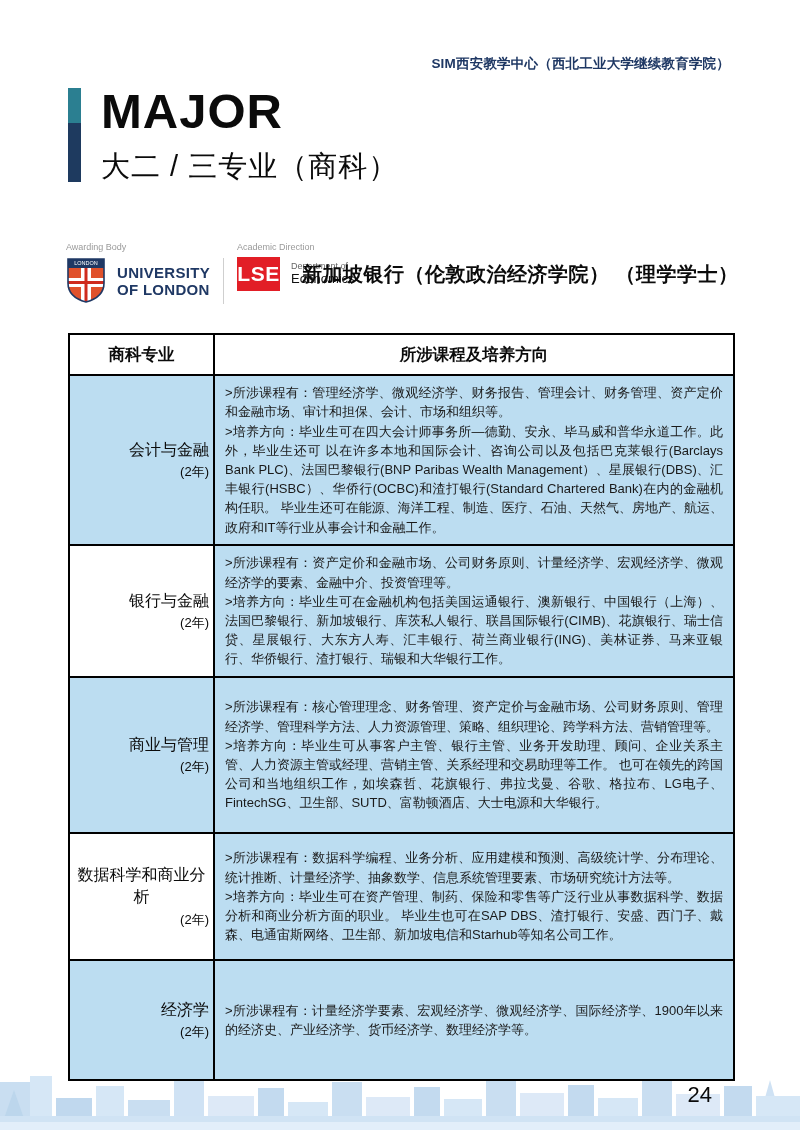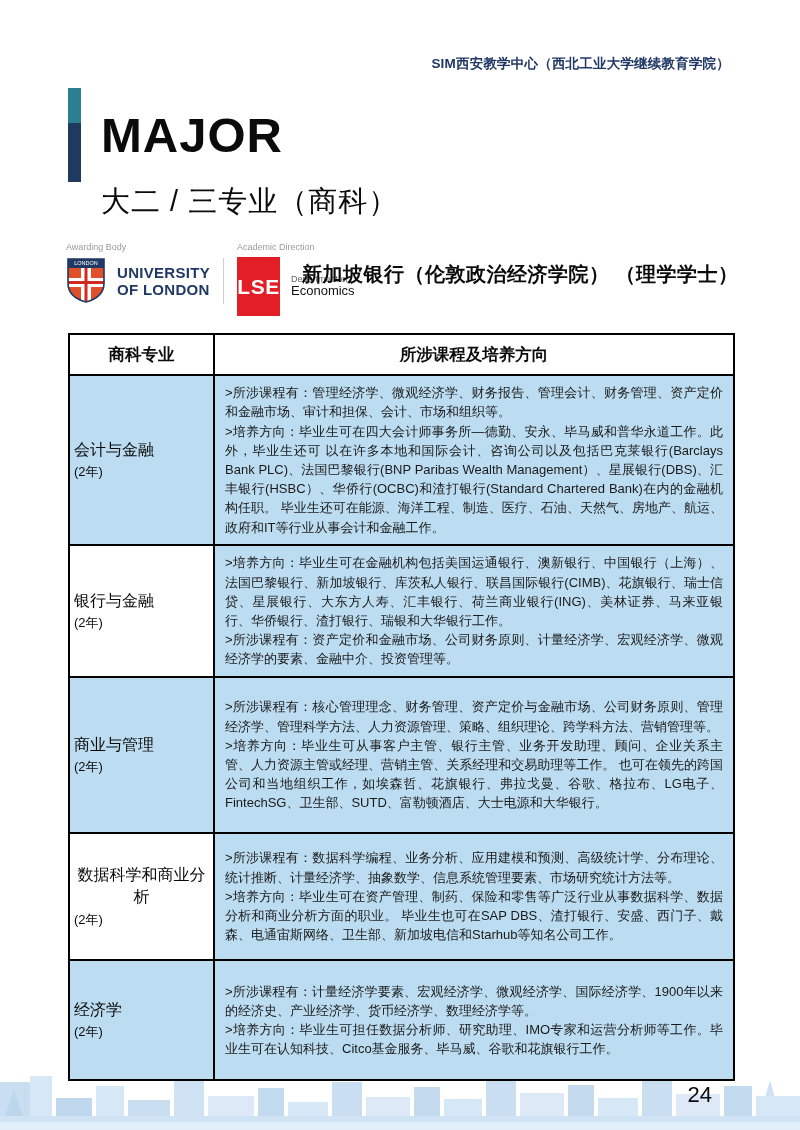--- a/index.html
+++ b/index.html
@@ -11,39 +11,39 @@
     width:800px;height:1130px;position:relative;overflow:hidden;background:#ffffff;
     font-family:"Liberation Sans","DejaVu Sans",sans-serif;color:var(--ink);
   }
   
   .top-header{position:absolute;top:31px;right:70px;font-size:13.5px;font-weight:bold;color:var(--navy);letter-spacing:.2px;margin-top:24px;}
   
   .major-block{position:absolute;left:68px;top:88px;display:flex;gap:20px;align-items:flex-start;}
   .accent-bar{width:13px;height:94px;display:flex;flex-direction:column;flex-shrink:0;}
   .bar-top{height:35px;background:var(--teal);}
   .bar-bottom{flex:1;background:var(--navy_dark);}
-  .major-title{font-size:49px;font-weight:800;line-height:.95;letter-spacing:1px;color:#0b0b0b;margin-top:24px;}
-  .major-sub{font-size:29px;color:#0b0b0b;margin-top:23px;letter-spacing:1px;}
+  .major-title{font-size:49px;font-weight:800;line-height:.95;letter-spacing:1px;color:#0b0b0b;}
+  .major-sub{font-size:29px;color:#0b0b0b;margin-top:12px;letter-spacing:1px;}
   
   .partner-band{position:absolute;left:66px;top:242px;width:672px;height:66px;}
   .logo-cols{display:flex;align-items:flex-start;}
   .small-label{font-size:9px;color:#9a9a9a;margin-bottom:5px;}
   .logo-row{display:flex;align-items:center;gap:11px;}
   .uol-name{font-size:15px;font-weight:800;color:var(--navy);line-height:1.12;letter-spacing:.3px;}
   .v-divider{width:1px;background:#cfcfcf;height:46px;margin:16px 13px 0 13px;flex-shrink:0;}
-  .lse-square{width:43px;height:59px;background:var(--lse_red);color:#fff;font-weight:800;font-size:21px;display:flex;align-items:center;justify-content:center;letter-spacing:.5px;flex-shrink:0;}
+  .lse-square{width:43px;height:34px;background:var(--lse_red);color:#fff;font-weight:800;font-size:21px;display:flex;align-items:center;justify-content:center;letter-spacing:.5px;flex-shrink:0;}
   .lse-dept{line-height:1.15;}
   .lse-dept .l1{font-size:9px;color:#666;display:block;}
   .lse-dept .l2{font-size:13px;font-weight:400;color:#111;display:block;}
   .section-title{position:absolute;left:236px;top:19px;font-size:20px;font-weight:800;color:#0b0b0b;white-space:nowrap;letter-spacing:.5px;}
   
   .table{position:absolute;left:68px;top:333px;width:667px;border:2px solid #000;background:#8b5cf6;z-index:2;box-sizing:border-box;}
   .trow{display:flex;border-top:2px solid #000;}
   .trow:first-child{border-top:none;}
-  .cell-major{width:145px;flex-shrink:0;border-right:2px solid #000;display:flex;flex-direction:column;align-items:flex-start;justify-content:center;text-align:center;background:#fff;padding:4px;box-sizing:border-box;}
+  .cell-major{width:145px;flex-shrink:0;border-right:2px solid #000;display:flex;flex-direction:column;align-items:flex-end;justify-content:center;text-align:center;background:#fff;padding:4px;box-sizing:border-box;}
   .cell-major.blue{background:var(--cell_blue);}
   .cell-detail{flex:1;background:var(--cell_blue);padding:0 10px;display:flex;flex-direction:column;justify-content:center;box-sizing:border-box;}
   .trow.header{min-height:39px;}
   .trow.header .cell-major,.trow.header .cell-detail{background:#fff;align-items:center;justify-content:center;}
   .th-text{font-size:16.5px;font-weight:bold;color:#0b0b0b;text-align:center;}
   .major-name{font-size:16px;color:#0b0b0b;line-height:1.35;}
   .major-duration{font-size:13px;color:#0b0b0b;margin-top:3px;}
   .detail-p{margin:0;font-size:13px;line-height:1.48;color:#1a1a1a;text-align:justify;}
   .r1{min-height:168px;} .r2{min-height:130px;} .r3{min-height:154px;} .r4{min-height:125px;} .r5{min-height:118px;}
   
@@ -131,22 +131,22 @@
       <p class="detail-p">&gt;培养方向：毕业生可在四大会计师事务所—德勤、安永、毕马威和普华永道工作。此外，毕业生还可 以在许多本地和国际会计、咨询公司以及包括巴克莱银行(Barclays Bank PLC)、法国巴黎银行(BNP Paribas Wealth Management）、星展银行(DBS)、汇丰银行(HSBC）、华侨行(OCBC)和渣打银行(Standard Chartered Bank)在内的金融机构任职。 毕业生还可在能源、海洋工程、制造、医疗、石油、天然气、房地产、航运、政府和IT等行业从事会计和金融工作。</p>
     </div>
   </div>
 
   <div class="trow r2">
     <div class="cell-major">
       <div class="major-name">银行与金融</div>
       <div class="major-duration">(2年)</div>
     </div>
     <div class="cell-detail">
+      <p class="detail-p">&gt;所涉课程有：资产定价和金融市场、公司财务原则、计量经济学、宏观经济学、微观经济学的要素、金融中介、投资管理等。</p>
       <p class="detail-p">&gt;培养方向：毕业生可在金融机构包括美国运通银行、澳新银行、中国银行（上海）、法国巴黎银行、新加坡银行、库茨私人银行、联昌国际银行(CIMB)、花旗银行、瑞士信贷、星展银行、大东方人寿、汇丰银行、荷兰商业银行(ING)、美林证券、马来亚银行、华侨银行、渣打银行、瑞银和大华银行工作。</p>
-      <p class="detail-p">&gt;所涉课程有：资产定价和金融市场、公司财务原则、计量经济学、宏观经济学、微观经济学的要素、金融中介、投资管理等。</p>
     </div>
   </div>
 
   <div class="trow r3">
     <div class="cell-major blue">
       <div class="major-name">商业与管理</div>
       <div class="major-duration">(2年)</div>
     </div>
     <div class="cell-detail">
       <p class="detail-p">&gt;所涉课程有：核心管理理念、财务管理、资产定价与金融市场、公司财务原则、管理经济学、管理科学方法、人力资源管理、策略、组织理论、跨学科方法、营销管理等。</p>
@@ -165,21 +165,20 @@
     </div>
   </div>
 
   <div class="trow r5">
     <div class="cell-major blue">
       <div class="major-name">经济学</div>
       <div class="major-duration">(2年)</div>
     </div>
     <div class="cell-detail">
       <p class="detail-p">&gt;所涉课程有：计量经济学要素、宏观经济学、微观经济学、国际经济学、1900年以来的经济史、产业经济学、货币经济学、数理经济学等。</p>
-      <p class="detail-p">&gt;培养方向：毕业生可担任数据分析师、研究助理、IMO专家和运营分析师等工作。毕业生可在认知科技、Citco基金服务、毕马威、谷歌和花旗银行工作。</p>
     </div>
   </div>
 </div>
 
 <svg class="skyline" viewBox="0 0 800 58" preserveAspectRatio="none">
   <rect x="0" y="10" width="34" height="48" fill="#c9def1"></rect>
   <path d="M0 58 L14 18 L28 58 Z" fill="#bcd6ec"></path>
   <rect x="30" y="4" width="22" height="54" fill="#d6e7f6"></rect>
   <rect x="56" y="26" width="36" height="32" fill="#c0d8ee"></rect>
   <rect x="96" y="14" width="28" height="44" fill="#d6e7f6"></rect>

